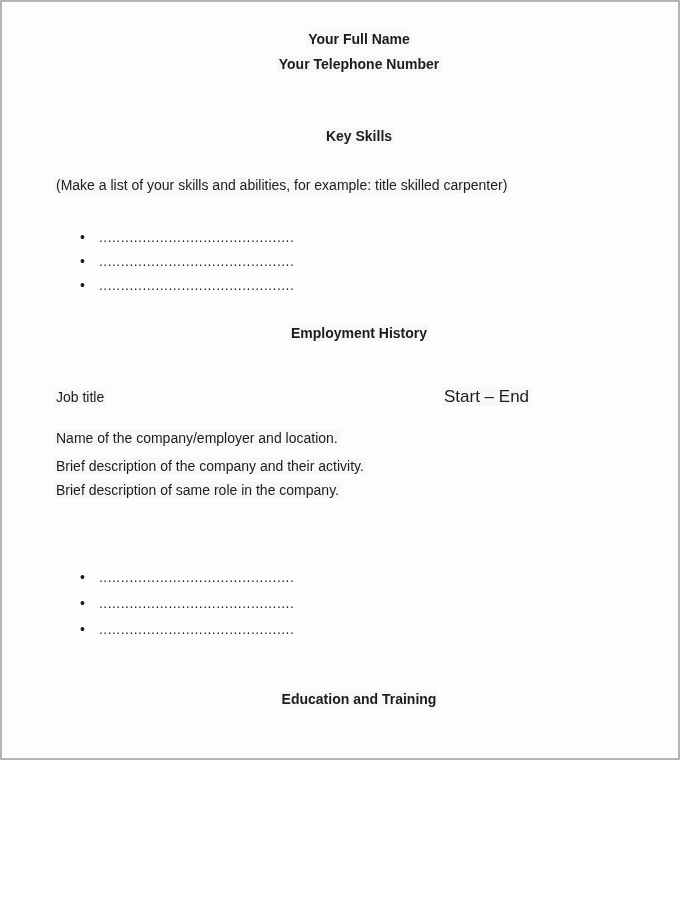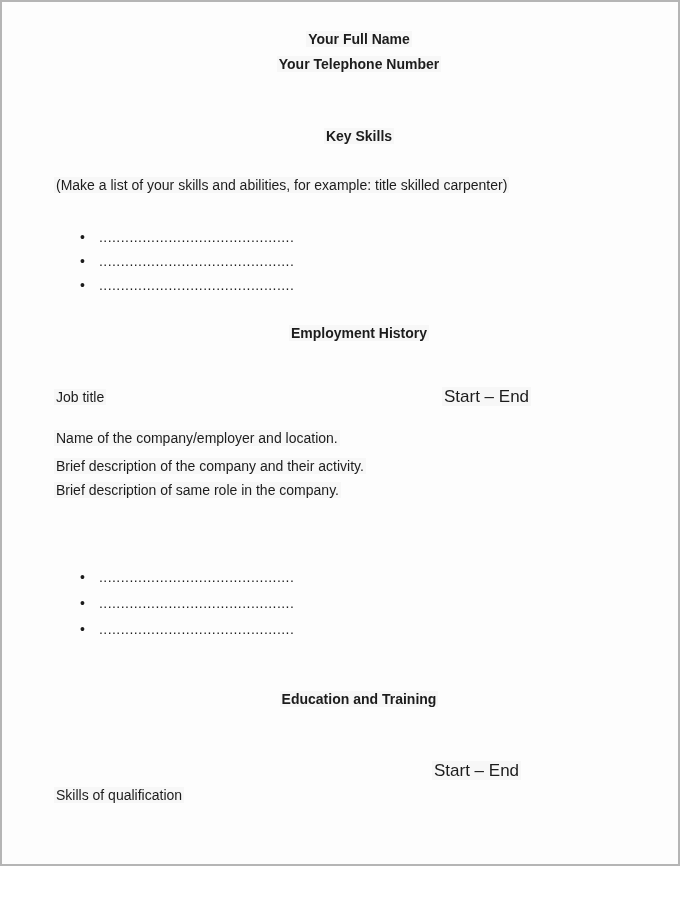--- a/index.html
+++ b/index.html
@@ -3,21 +3,21 @@
 <meta charset="utf-8">
 <style>
   html, body {
     margin: 0;
     padding: 0;
     background: #ffffff;
   }
   .page {
     position: relative;
     width: 680px;
-    height: 866px;
+    height: 760px;
     box-sizing: border-box;
     border: 2px solid #b5b5b5;
     background: #fdfdfd;
     font-family: "Liberation Sans", sans-serif;
     color: #1c1c1c;
     overflow: hidden;
   }
   .line {
     position: absolute;
     left: 52px;

